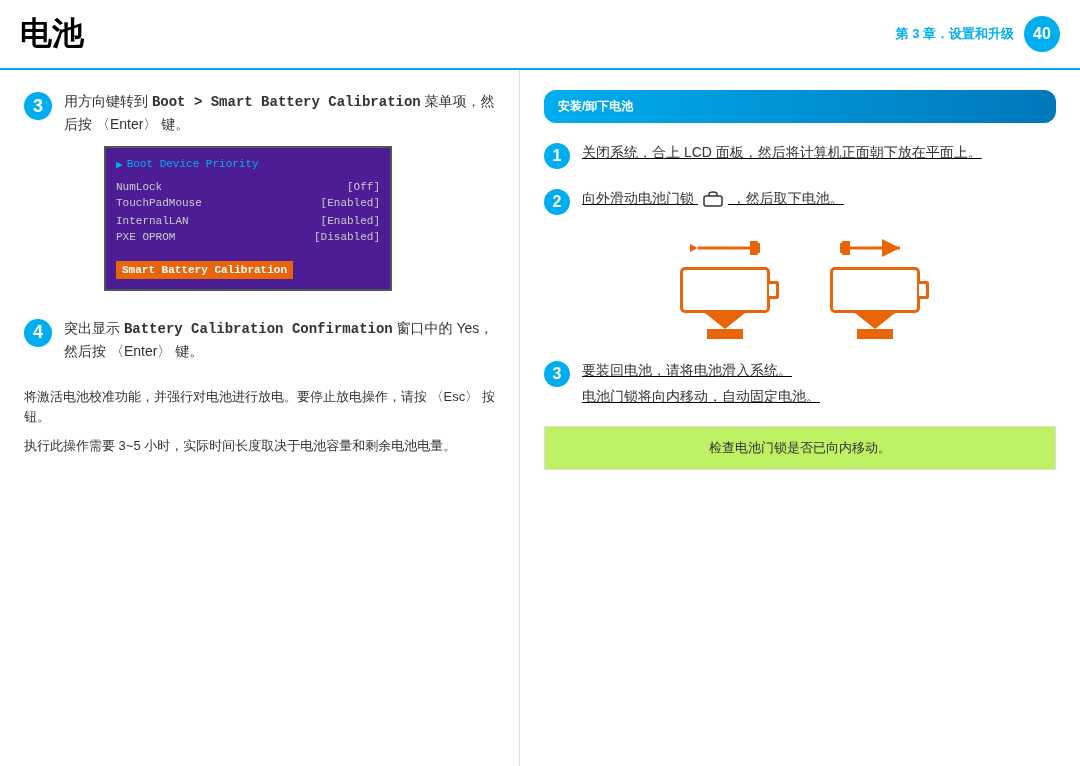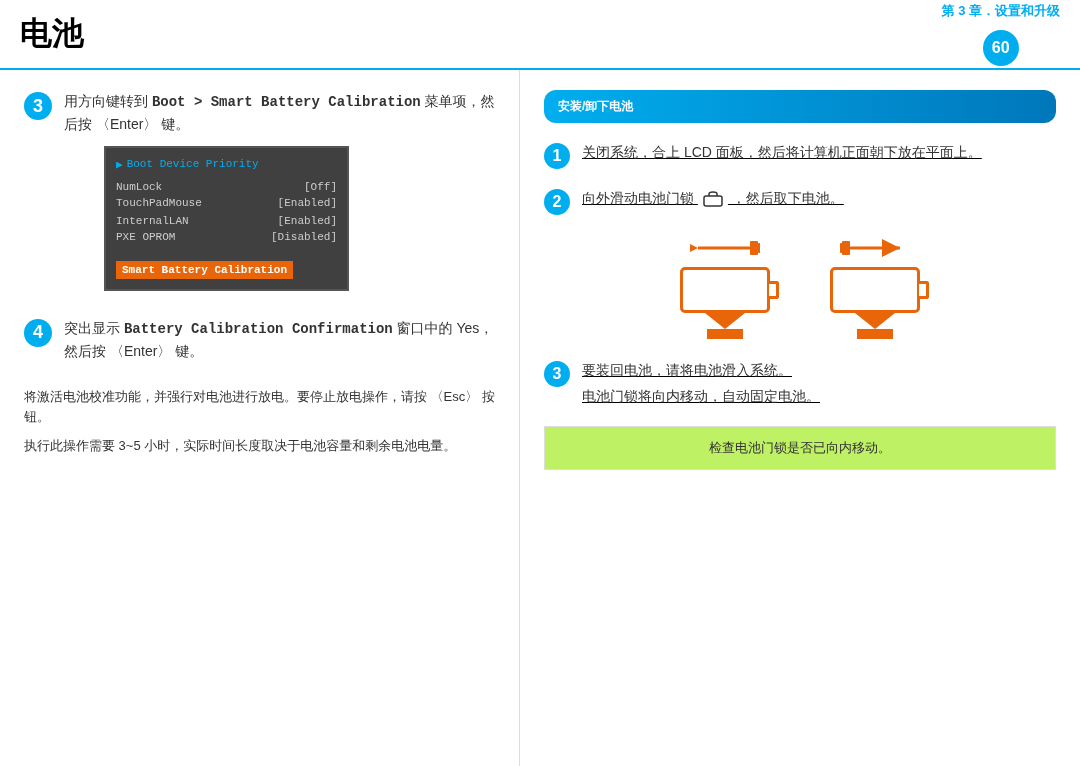--- a/index.html
+++ b/index.html
@@ -26,21 +26,20 @@
       color: #000;
     }
     .header-right {
       position: absolute;
       right: 20px;
       top: 50%;
       transform: translateY(-50%);
       display: flex;
       align-items: center;
       gap: 10px;
-      flex-direction: column;
     }
     .chapter-info {
       font-size: 13px;
       color: #00aeef;
       font-weight: bold;
     }
     .page-number {
       background: #00aeef;
       color: #fff;
       border-radius: 50%;
@@ -100,27 +99,27 @@
       line-height: 1.6;
       color: #333;
     }
     .step-text code, .mono {
       font-family: 'Courier New', monospace;
       font-weight: bold;
     }
 
     
     .bios-screen {
-      background: #404040;
+      background: #4c1d95;
       color: #fff;
       font-family: 'Courier New', monospace;
       font-size: 11px;
       padding: 10px;
       margin: 10px 0 10px 40px;
-      width: 245px;
+      width: 288px;
       border: 2px solid #555;
     }
     .bios-header {
       color: #00aeef;
       font-size: 11px;
       margin-bottom: 10px;
       display: flex;
       align-items: center;
       gap: 4px;
     }
@@ -223,21 +222,21 @@
       text-align: center;
     }
   </style>
 </head>
 <body>
 
 <div class="header">
   <div class="header-title">电池</div>
   <div class="header-right">
     <span class="chapter-info">第 3 章．设置和升级</span>
-    <div class="page-number">60</div>
+    <div class="page-number">40</div>
   </div>
 </div>
 
 <div class="main-content">
 
   <div class="left-panel">
 
     <div class="step">
       <div class="step-number">3</div>
       <div class="step-content">

